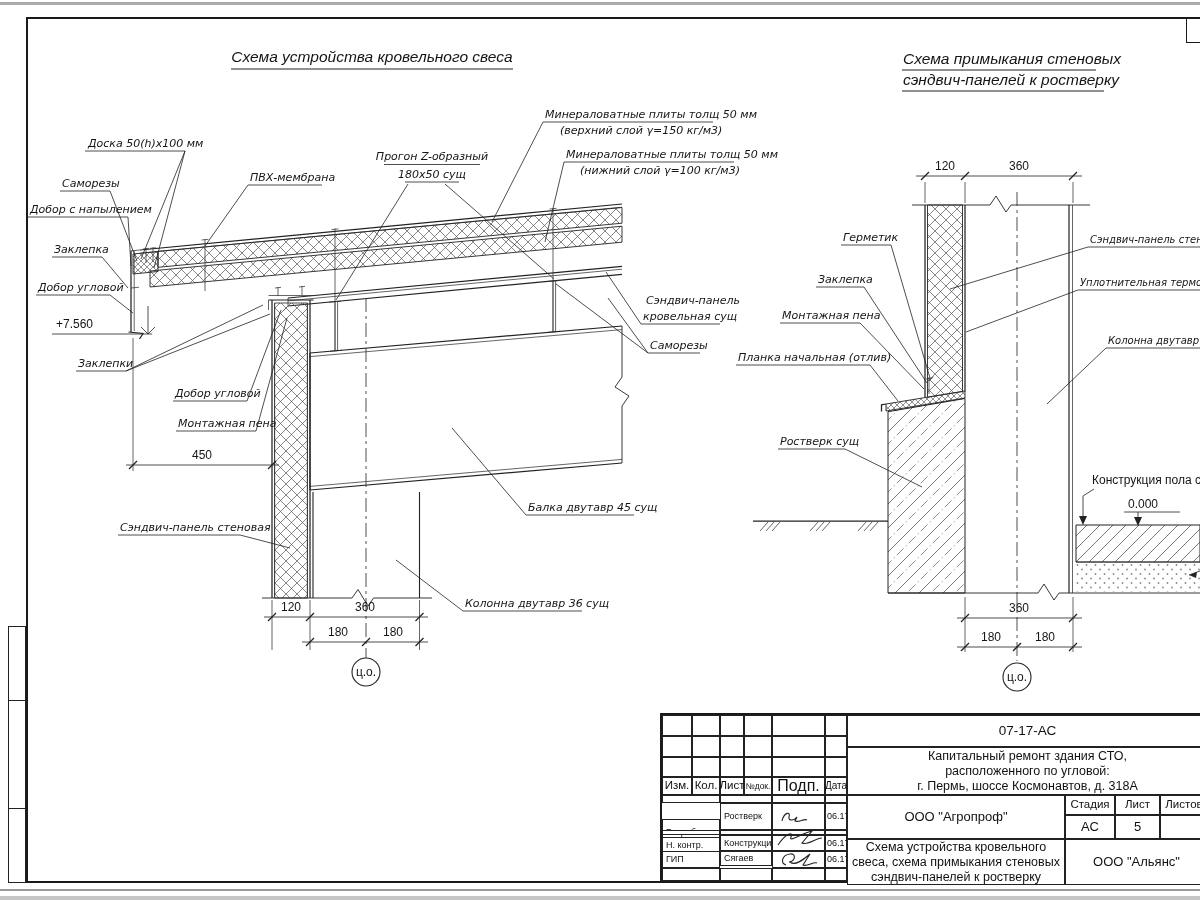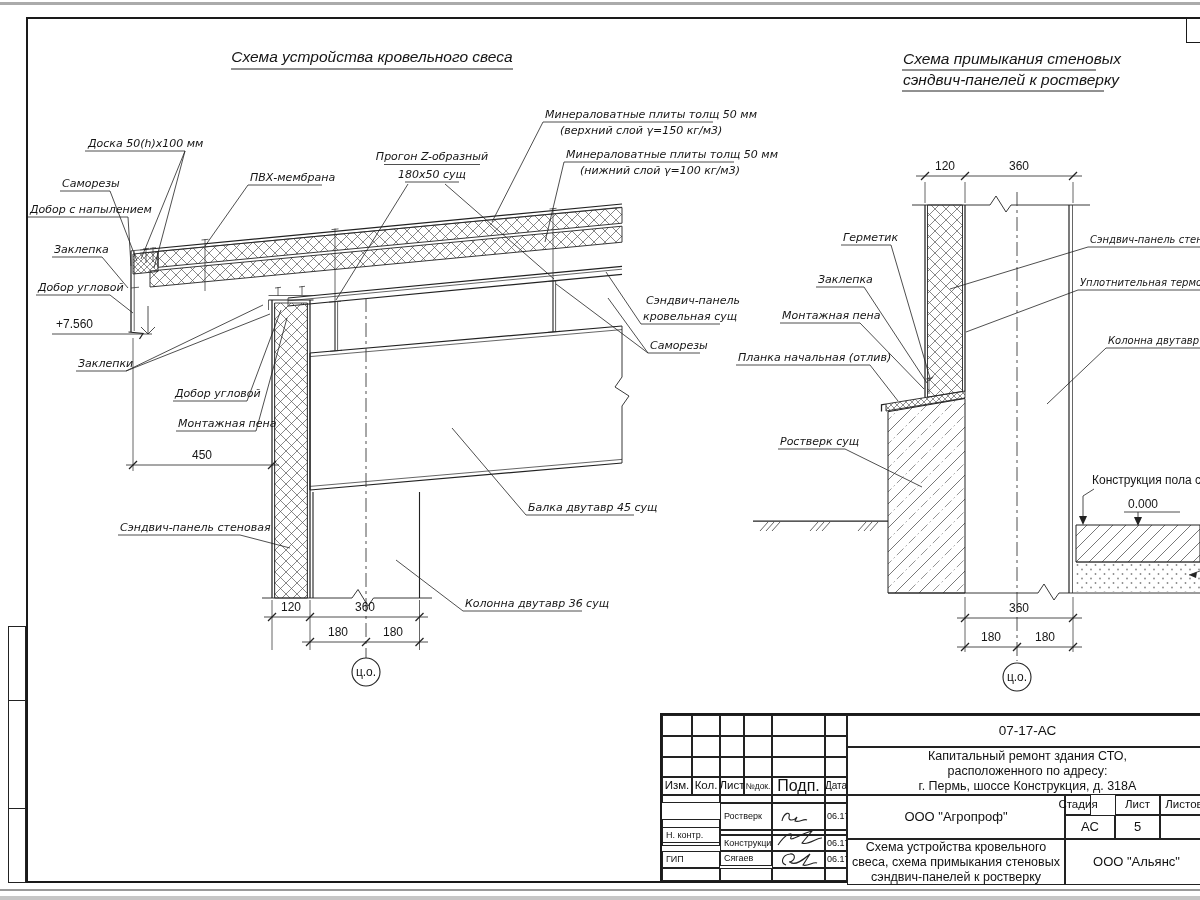--- a/index.html
+++ b/index.html
@@ -372,21 +372,21 @@
         <path d="M6,13 C8,4 15,3 13,9 C12,13 18,13 21,9 L19,13 C23,15 28,10 31,12" stroke="#222" stroke-width="1.1" fill="none"></path>
       </svg>
   </div>
   <div class="tb small" style="left:163px;top:88px;width:22px;height:27px;padding-left:1px;">06.17</div>
 
   <div class="tb" style="left:0;top:115px;width:58px;height:5px;"></div>
   <div class="tb" style="left:58px;top:115px;width:52px;height:5px;"></div>
   <div class="tb" style="left:110px;top:115px;width:53px;height:5px;"></div>
   <div class="tb" style="left:163px;top:115px;width:22px;height:5px;"></div>
 
-  <div class="tb small" style="left:0;top:112px;width:58px;height:16px;">Н. контр.</div>
+  <div class="tb small" style="left:0;top:122px;width:58px;height:16px;">Н. контр.</div>
   <div class="tb small" style="left:58px;top:120px;width:52px;height:16px;">Конструкция</div>
   <div class="tb" style="left:110px;top:120px;width:53px;height:16px;overflow:visible;">
     <svg width="50" height="24" viewBox="0 0 50 24" style="margin-top:-8px;">
         <path d="M4,18 C12,6 20,4 17,10 C14,16 28,6 38,4 L28,16 C34,19 44,10 48,11" stroke="#222" stroke-width="1.1" fill="none"></path>
       </svg>
   </div>
   <div class="tb small" style="left:163px;top:120px;width:22px;height:16px;padding-left:1px;">06.17</div>
 
   <div class="tb small" style="left:0;top:136px;width:58px;height:17px;">ГИП</div>
   <div class="tb small" style="left:58px;top:136px;width:52px;height:15px;">Сягаев</div>
@@ -399,27 +399,27 @@
 
   <div class="tb" style="left:0;top:153px;width:58px;height:13px;"></div>
   <div class="tb" style="left:58px;top:153px;width:52px;height:13px;"></div>
   <div class="tb" style="left:110px;top:153px;width:53px;height:13px;"></div>
   <div class="tb" style="left:163px;top:153px;width:22px;height:13px;"></div>
 
   <div class="tb" style="left:185px;top:0;width:361px;height:32px;font-size:13.5px;">07-17-АС</div>
 
   <div class="tb" style="left:185px;top:32px;width:361px;height:48px;font-size:12.5px;flex-direction:column;">
     <div>Капитальный ремонт здания СТО,</div>
-    <div>расположенного по адресу:</div>
-    <div>г. Пермь, шоссе Конструкция, д. 318А</div>
+    <div>расположенного по угловой:</div>
+    <div>г. Пермь, шоссе Космонавтов, д. 318А</div>
   </div>
 
   <div class="tb" style="left:185px;top:80px;width:218px;height:44px;font-size:13px;">ООО "Агропроф"</div>
 
-  <div class="tb" style="left:403px;top:80px;width:26px;height:20px;font-size:11.5px;">Стадия</div>
+  <div class="tb" style="left:403px;top:80px;width:50px;height:20px;font-size:11.5px;">Стадия</div>
   <div class="tb" style="left:453px;top:80px;width:45px;height:20px;font-size:11.5px;">Лист</div>
   <div class="tb" style="left:498px;top:80px;width:48px;height:20px;font-size:11.5px;">Листов</div>
   <div class="tb" style="left:403px;top:100px;width:50px;height:24px;font-size:13px;">АС</div>
   <div class="tb" style="left:453px;top:100px;width:45px;height:24px;font-size:13px;">5</div>
   <div class="tb" style="left:498px;top:100px;width:48px;height:24px;"></div>
 
   <div class="tb" style="left:185px;top:124px;width:218px;height:46px;font-size:12.5px;flex-direction:column;">
     <div>Схема устройства кровельного</div>
     <div>свеса, схема примыкания стеновых</div>
     <div>сэндвич-панелей к ростверку</div>

